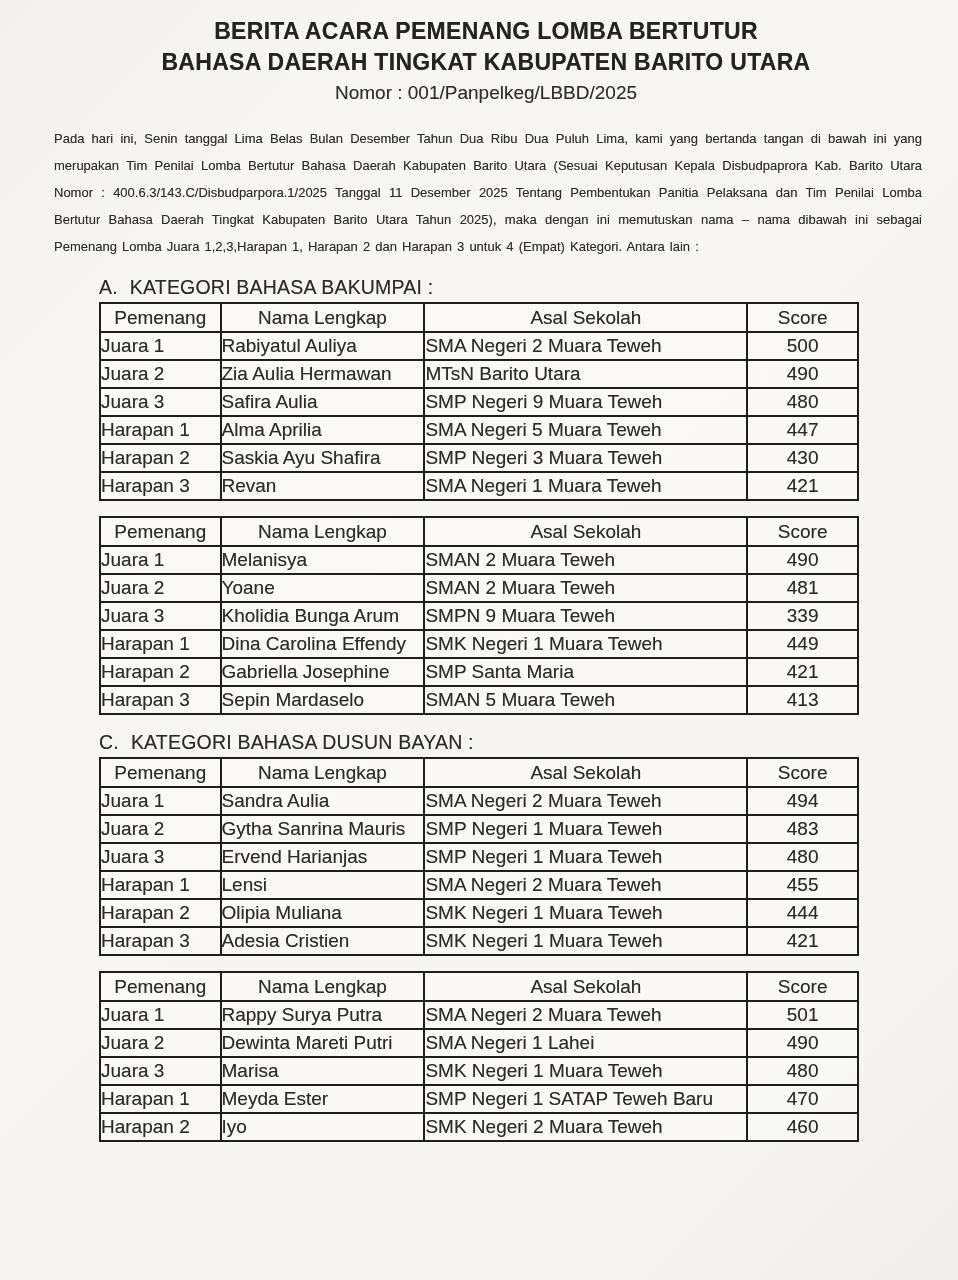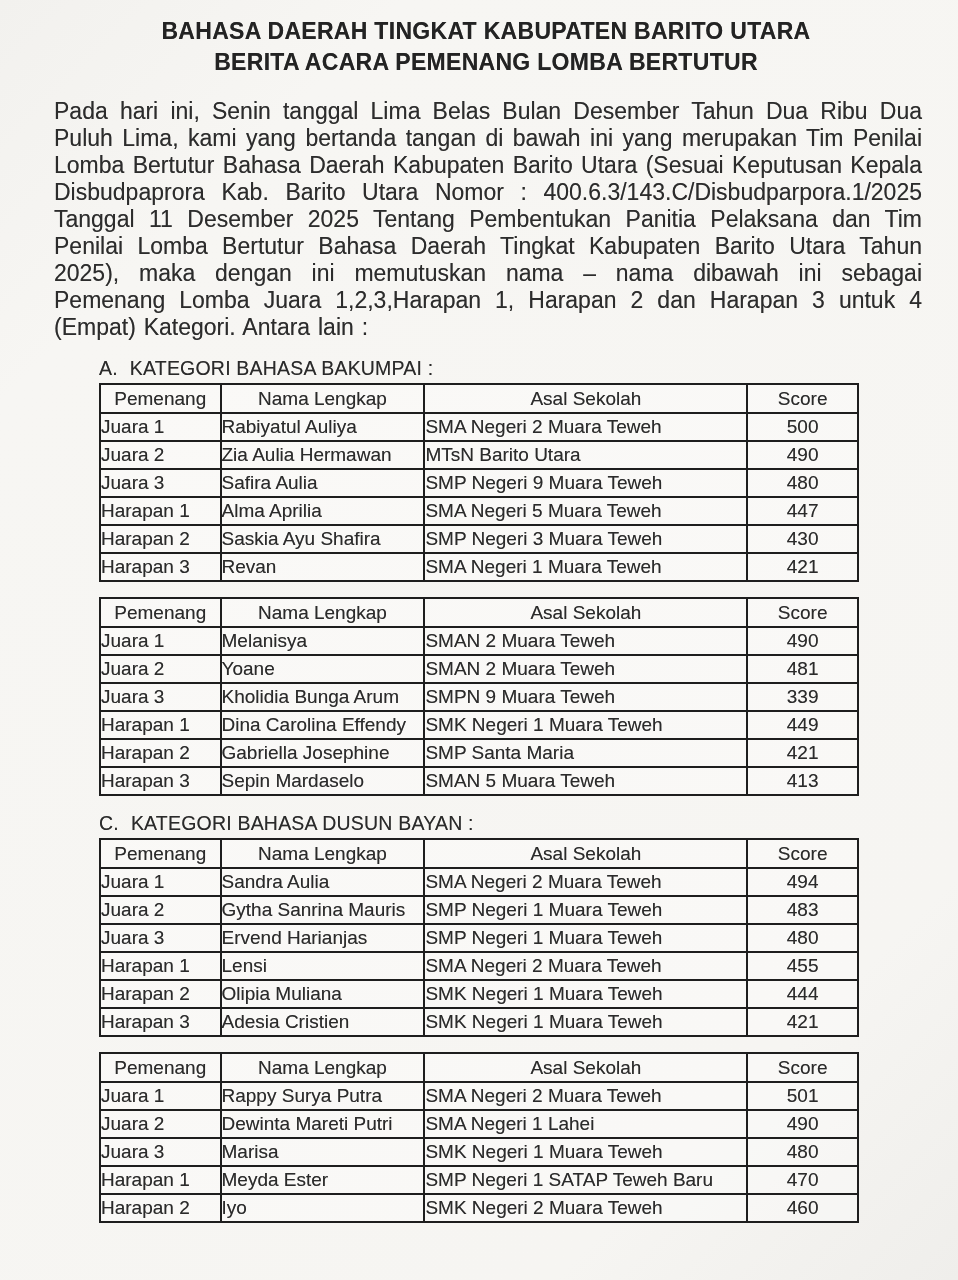--- a/index.html
+++ b/index.html
@@ -37,21 +37,21 @@
     font-size: 19px;
     color: #2e2e2e;
     line-height: 24px;
     margin-top: 3px;
     text-shadow: 0 0 0.4px rgba(46,46,46,0.4);
   }
   
   .body-paragraph {
     margin-top: 20px;
     width: 868px;
-    font-size: 23px;
+    font-size: 13px;
     line-height: 27px;
     text-align: justify;
     word-spacing: 1.5px;
     color: #2c2c2c;
     text-shadow: 0 0 0.5px rgba(44,44,44,0.45);
   }
   
   .section {
     margin-top: 15px;
     margin-left: 45px;
@@ -99,22 +99,23 @@
   td.c-nama { text-align: left; padding-left: 10px; }
   td.c-sek  { text-align: left; padding-left: 12px; border-radius: 8px; }
   td.c-score{ text-align: center; }
 </style>
 </head>
 <body>
 
 <div class="page">
 
   <div class="doc-header">
+    <div class="title-line">BERITA ACARA PEMENANG LOMBA BERTUTUR</div>
     <div class="title-line">BAHASA DAERAH TINGKAT KABUPATEN BARITO UTARA</div>
-    <div class="title-line">BERITA ACARA PEMENANG LOMBA BERTUTUR</div>
+    <div class="number-line">Nomor : 001/Panpelkeg/LBBD/2025</div>
   </div>
 
   <div class="body-paragraph">Pada hari ini, Senin tanggal Lima Belas Bulan Desember Tahun Dua Ribu Dua Puluh Lima, kami yang bertanda tangan di bawah ini yang merupakan Tim Penilai Lomba Bertutur Bahasa Daerah Kabupaten Barito Utara (Sesuai Keputusan Kepala Disbudpaprora Kab. Barito Utara Nomor : 400.6.3/143.C/Disbudparpora.1/2025 Tanggal 11 Desember 2025 Tentang Pembentukan Panitia Pelaksana dan Tim Penilai Lomba Bertutur Bahasa Daerah Tingkat Kabupaten Barito Utara Tahun 2025), maka dengan ini memutuskan nama – nama dibawah ini sebagai Pemenang Lomba Juara 1,2,3,Harapan 1, Harapan 2 dan Harapan 3 untuk 4 (Empat) Kategori. Antara lain :</div>
 
   <div class="section">
     <div class="section-heading">
       <span class="marker">A.</span><span>KATEGORI BAHASA BAKUMPAI :</span>
     </div>
     <table class="winners">
       <colgroup>

